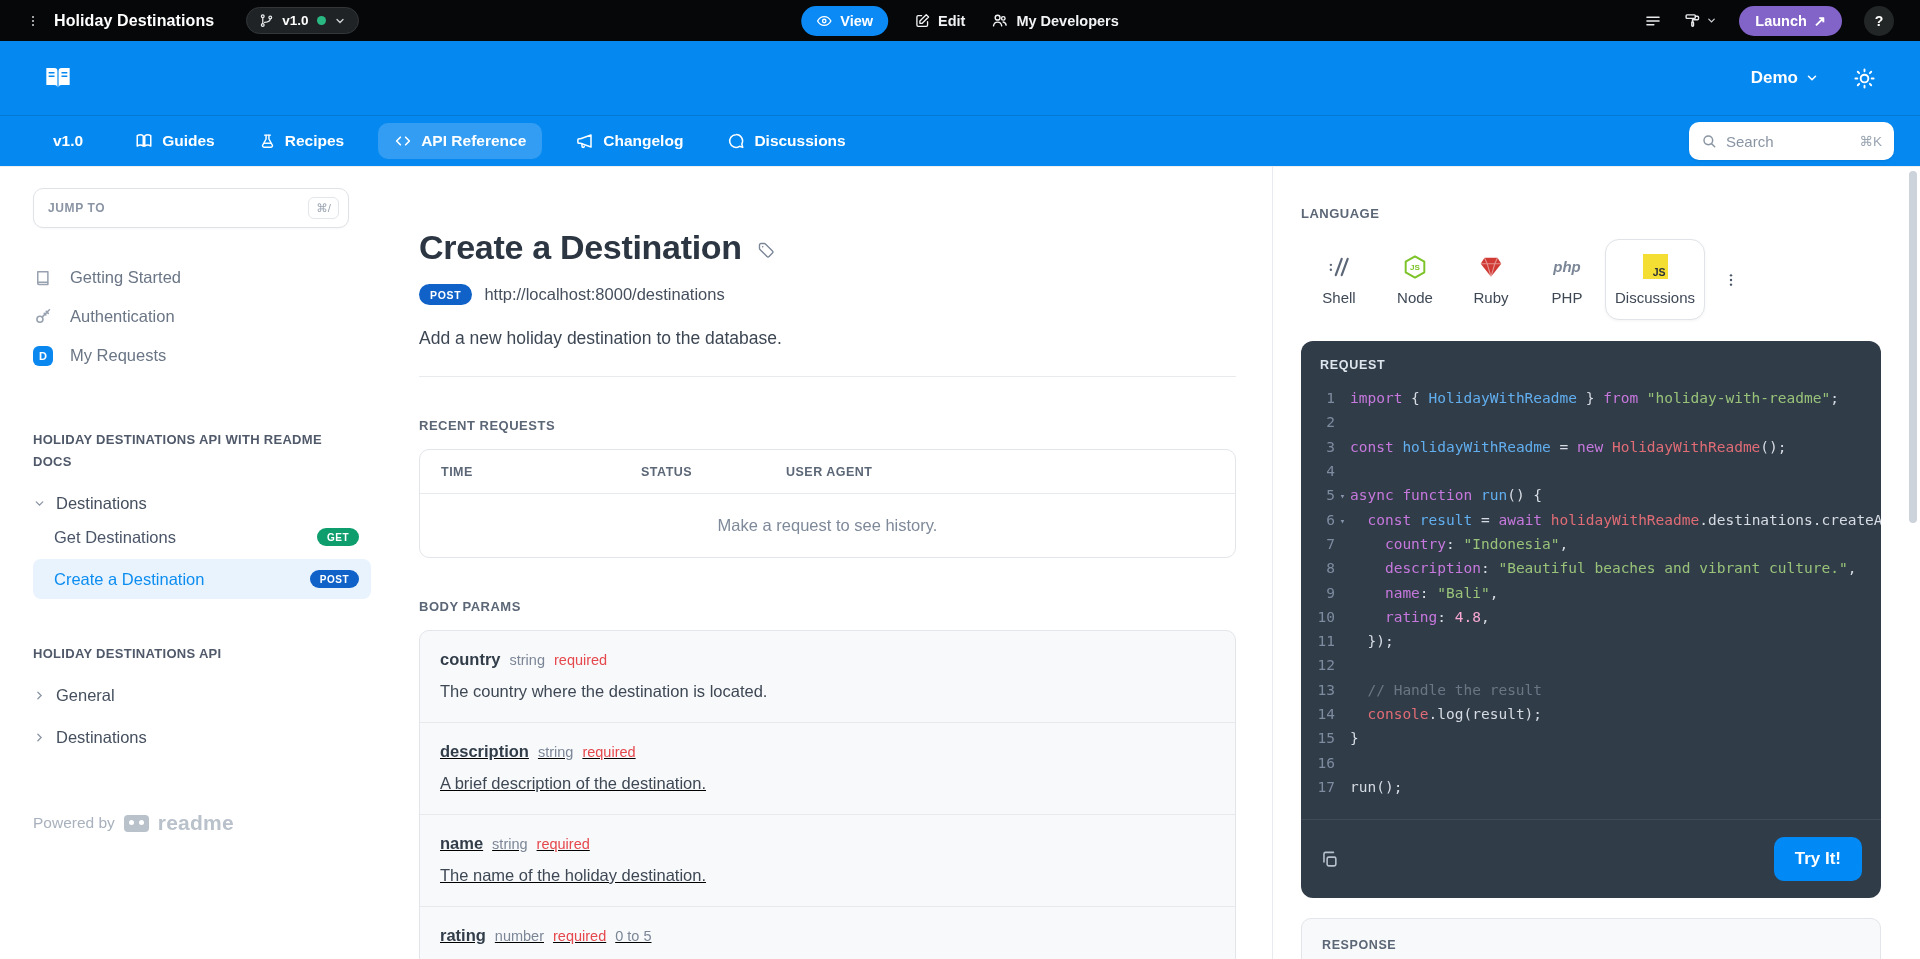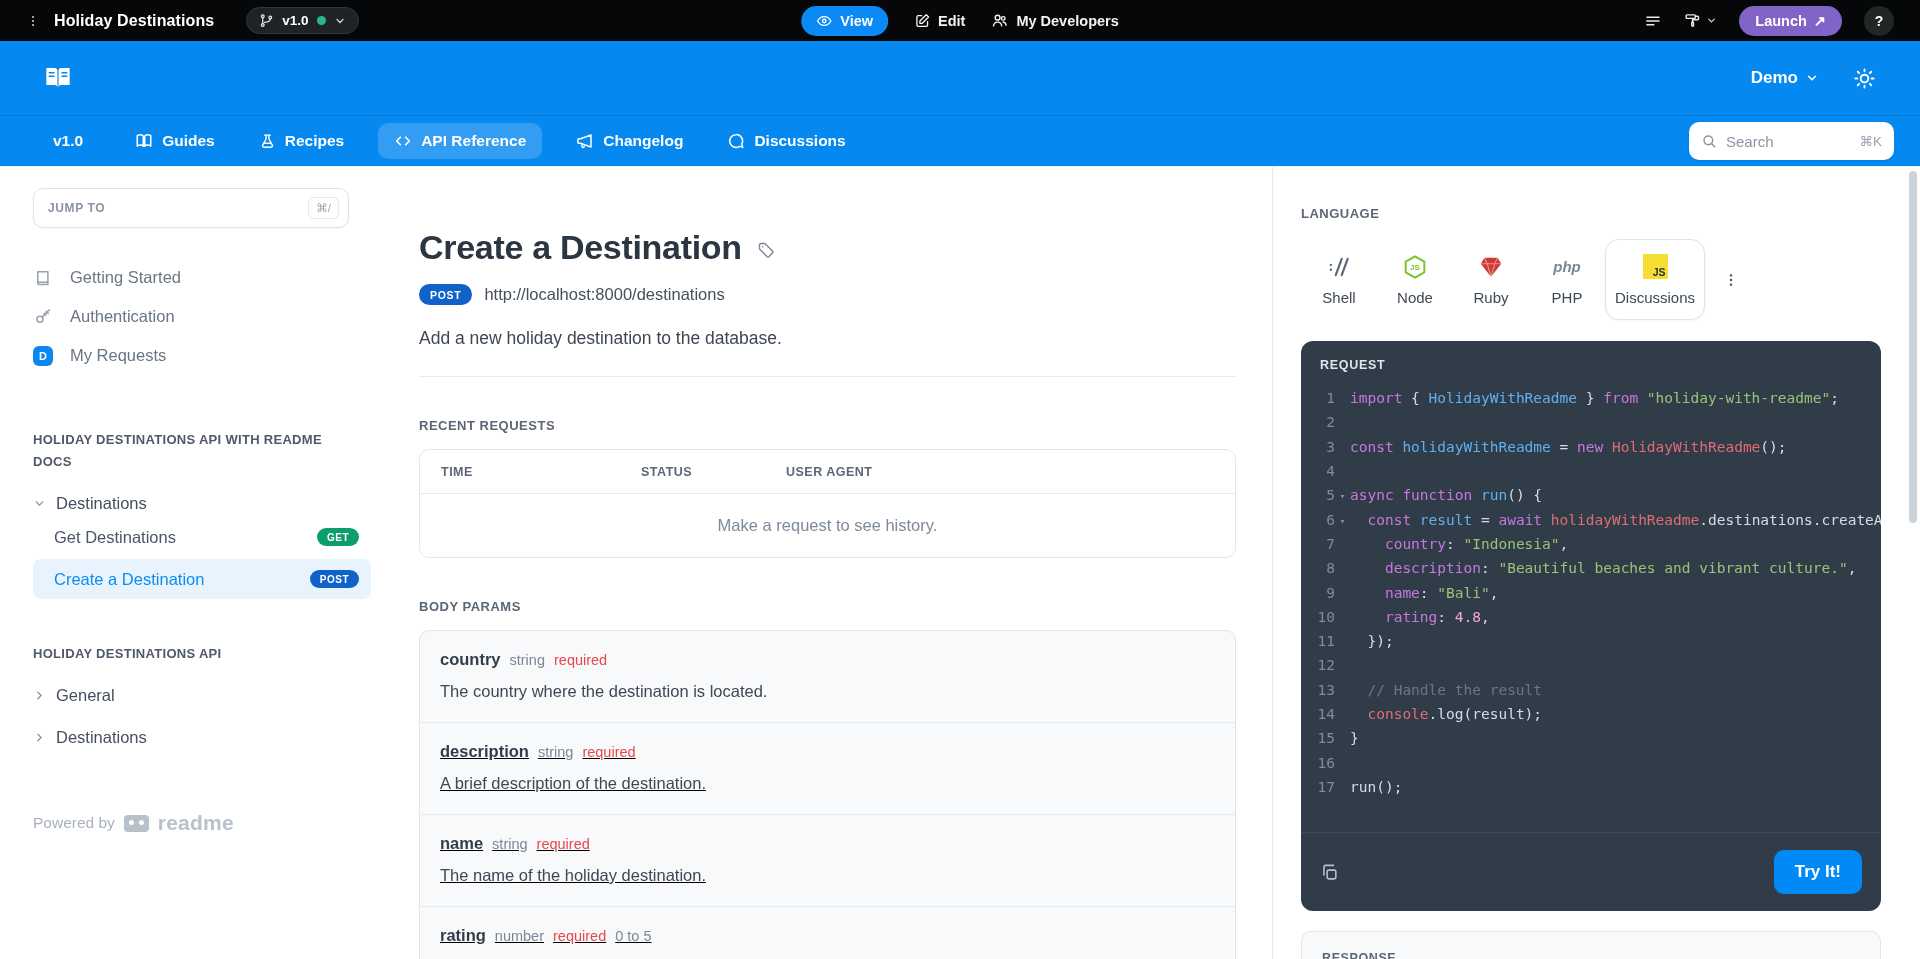--- a/index.html
+++ b/index.html
@@ -104,21 +104,21 @@
 
   .code-panel { margin-top:21px; background:#313c49; border-radius:12px; overflow:hidden; }
   .code-head { padding:17px 19px 6px; font-size:12.5px; font-weight:700; letter-spacing:.7px; color:#dfe5ec; }
   .code-lines { padding:8px 0 10px; font-family:"DejaVu Sans Mono", monospace; font-size:14.5px; }
   .code-line { display:flex; height:24.3px; align-items:center; overflow:hidden; }
   .ln { flex:0 0 34px; text-align:right; color:#7e8ca0; }
   .caret { flex:0 0 15px; font-size:9px; color:#8695a9; text-align:center; padding-top:2px; }
   .lt { white-space:pre; color:#d6dce4; flex:1; overflow:hidden; }
   .tk-kw { color:#c678dd; } .tk-def { color:#61afef; } .tk-var { color:#e06c75; }
   .tk-str { color:#98c379; } .tk-num { color:#f9a8d4; } .tk-com { color:#6a7683; } .tk-pl { color:#d6dce4; }
-  .code-foot { border-top:1px solid rgba(255,255,255,.08); margin-top:23px; padding:17px 19px; display:flex; align-items:center; justify-content:space-between; }
+  .code-foot { border-top:1px solid rgba(255,255,255,.08); margin-top:10px; padding:17px 19px; display:flex; align-items:center; justify-content:space-between; }
   .copy-btn { color:#b6c1cd; }
   .tryit { background:#0189f5; color:#fff; font-size:17px; font-weight:700; border-radius:10px; padding:12px 21px; }
 
   .resp-panel { margin-top:20px; border:1px solid #e2e5e9; border-radius:10px; background:#f8f9fa; min-height:120px; }
   .resp-head { padding:19px 20px; font-size:12.5px; font-weight:700; letter-spacing:.6px; color:#5b6676; }
 
   .scroll-thumb { position:absolute; right:3px; top:171px; width:8px; height:352px; border-radius:4px; background:#ccd3db; }
 </style>
 </head>
 <body>

